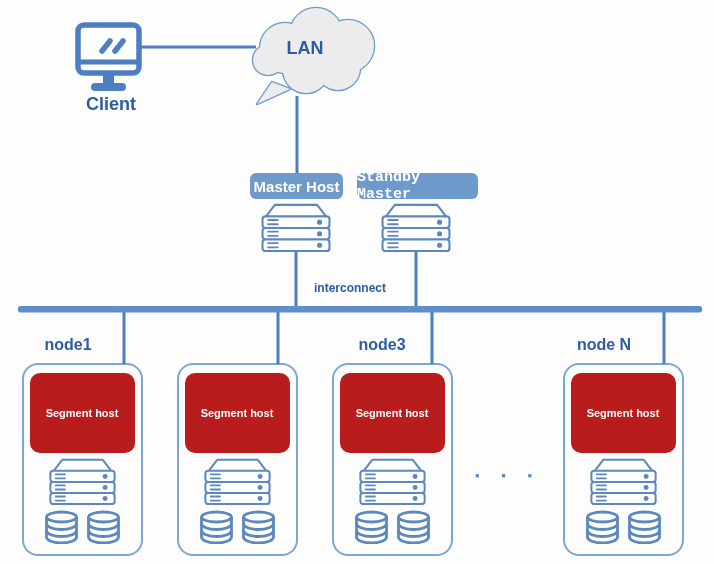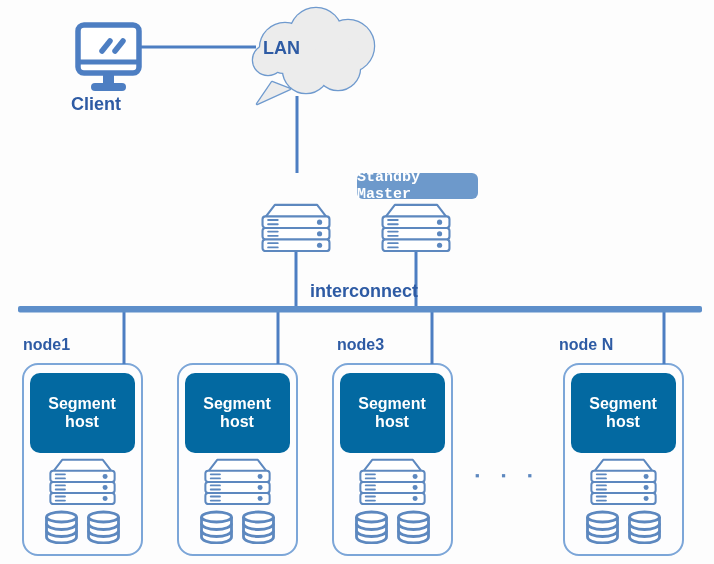--- a/index.html
+++ b/index.html
@@ -1,42 +1,43 @@
 <!DOCTYPE html>
 <html><head>
 <meta charset="utf-8">
 <style>
   html,body{margin:0;padding:0;background:#ffffff;}
   .canvas{position:relative;width:714px;height:564px;background:#fdfdfd;overflow:hidden;
           font-family:"Liberation Sans",sans-serif;}
   .layer-svg{position:absolute;left:0;top:0;z-index:2;pointer-events:none;}
-  .lbl{position:absolute;font-weight:bold;color:#2e5ba4;text-align:left;z-index:3;}
+  .lbl{position:absolute;font-weight:bold;color:#2e5ba4;text-align:center;z-index:3;}
   .client-label{left:71px;top:94px;width:80px;font-size:18px;}
   .lan-label{left:263px;top:38px;width:84px;font-size:18px;z-index:3;}
-  .interconnect-label{left:298px;top:281px;width:104px;font-size:18px;padding-left:12px;}
+  .interconnect-label{left:298px;top:281px;width:104px;font-size:12px;}
   .badge{position:absolute;background:#6d99cb;color:#ffffff;font-weight:bold;border-radius:6px;
          display:flex;align-items:center;justify-content:center;z-index:1;}
   .master-badge{left:250px;top:173px;width:93px;height:26px;font-size:15px;}
   .standby-badge{left:357px;top:173px;width:121px;height:26px;font-size:15px;font-family:Liberation Mono, monospace;}
   .node-box{position:absolute;top:363px;width:121px;height:193px;box-sizing:border-box;
             border:2.5px solid #7ca6d8;border-radius:16px;background:#fdfdfe;z-index:1;}
   .node1{left:22px;} .node2{left:177px;} .node3{left:332px;} .nodeN{left:563px;}
-  .segment-box{position:absolute;left:5.5px;top:7.5px;width:105px;height:80px;background:#0369a1;
-               border-radius:10px;color:#ffffff;font-weight:bold;font-size:16px;
+  .segment-box{position:absolute;left:5.5px;top:7.5px;width:105px;height:80px;background:#b91c1c;
+               border-radius:10px;color:#ffffff;font-weight:bold;font-size:11px;
                display:flex;align-items:center;justify-content:center;text-align:center;}
   .node-label{position:absolute;top:336px;width:90px;font-size:16px;}
   .nl1{left:23px;} .nl2{left:181px;} .nl3{left:337px;} .nlN{left:559px;}
   .ellipsis{position:absolute;left:462px;top:468px;width:92px;text-align:center;
             color:#5d88bf;font-size:13px;font-weight:bold;letter-spacing:9px;z-index:3;}
 </style>
 </head>
 <body>
 
 <div class="canvas">
 
+  <div class="badge master-badge">Master Host</div>
   <div class="badge standby-badge">Standby Master</div>
 
   <div class="node-box node1">
     <div class="segment-box">Segment host</div>
   </div>
   <div class="node-box node2">
     <div class="segment-box">Segment host</div>
   </div>
   <div class="node-box node3">
     <div class="segment-box">Segment host</div>

